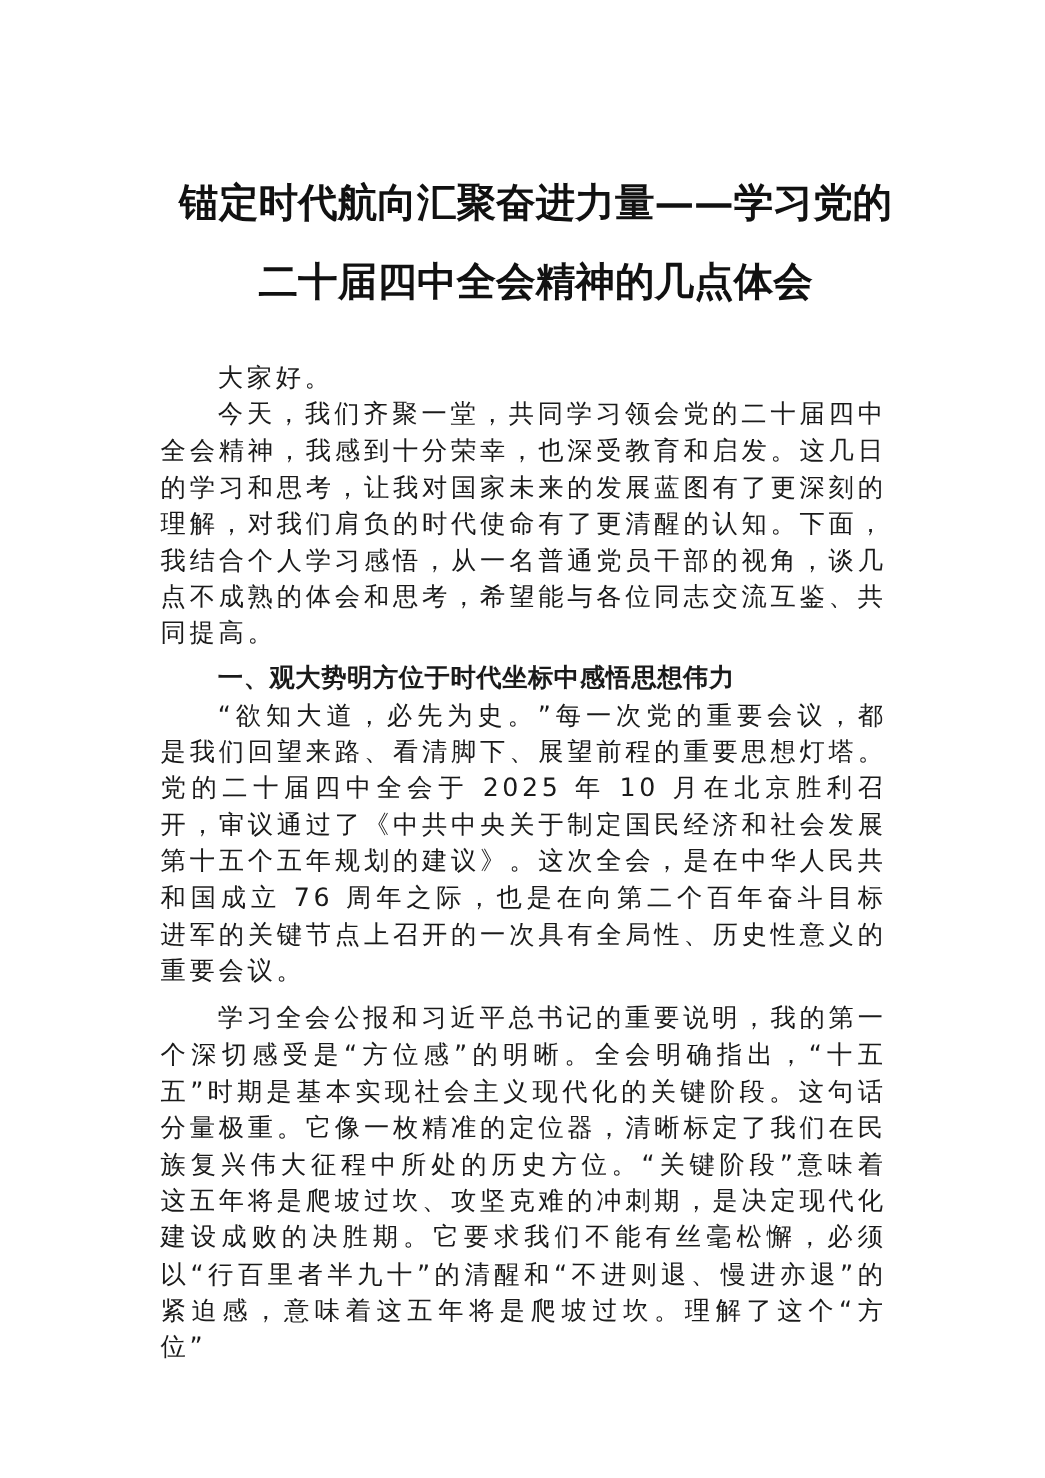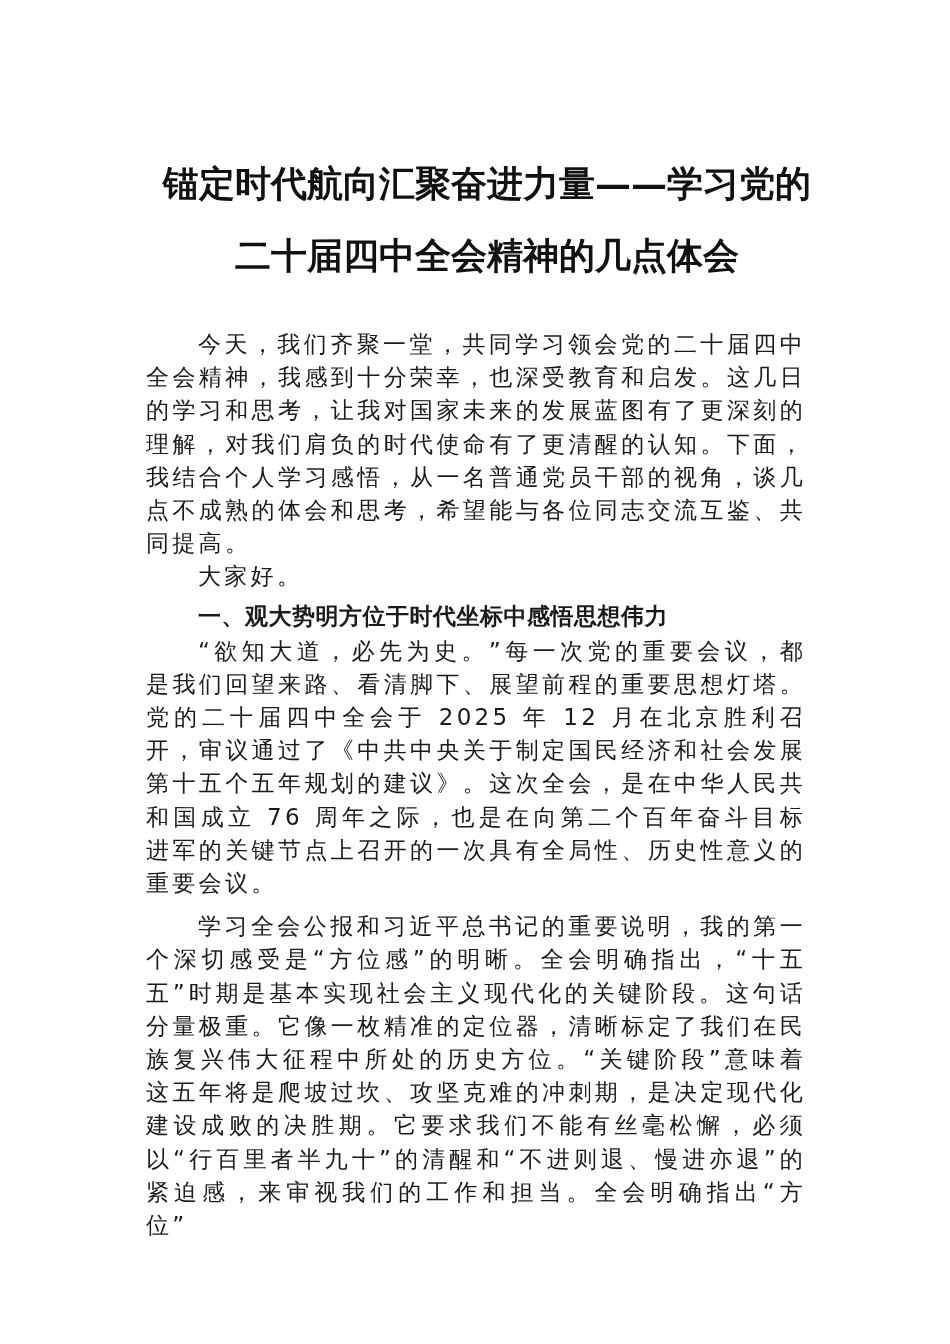--- a/index.html
+++ b/index.html
@@ -26,20 +26,20 @@
   .gap { height: 10px; }
 </style>
 </head>
 <body>
 
 <div class="page">
   <div class="title l1">锚定时代航向汇聚奋进力量——学习党的</div>
   <div class="title l2">二十届四中全会精神的几点体会</div>
 
   <div class="body">
+    <p class="p indent">大家好。</p>
     <p class="p indent">今天，我们齐聚一堂，共同学习领会党的二十届四中全会精神，我感到十分荣幸，也深受教育和启发。这几日的学习和思考，让我对国家未来的发展蓝图有了更深刻的理解，对我们肩负的时代使命有了更清醒的认知。下面，我结合个人学习感悟，从一名普通党员干部的视角，谈几点不成熟的体会和思考，希望能与各位同志交流互鉴、共同提高。</p>
-    <p class="p indent">大家好。</p>
     <p class="heading">一、观大势明方位于时代坐标中感悟思想伟力</p>
-    <p class="p indent">“欲知大道，必先为史。”每一次党的重要会议，都是我们回望来路、看清脚下、展望前程的重要思想灯塔。党的二十届四中全会于 2025 年 12 月在北京胜利召开，审议通过了《中共中央关于制定国民经济和社会发展第十五个五年规划的建议》。这次全会，是在中华人民共和国成立 76 周年之际，也是在向第二个百年奋斗目标进军的关键节点上召开的一次具有全局性、历史性意义的重要会议。</p>
+    <p class="p indent">“欲知大道，必先为史。”每一次党的重要会议，都是我们回望来路、看清脚下、展望前程的重要思想灯塔。党的二十届四中全会于 2025 年 10 月在北京胜利召开，审议通过了《中共中央关于制定国民经济和社会发展第十五个五年规划的建议》。这次全会，是在中华人民共和国成立 76 周年之际，也是在向第二个百年奋斗目标进军的关键节点上召开的一次具有全局性、历史性意义的重要会议。</p>
     <div class="gap"></div>
-    <p class="p indent">学习全会公报和习近平总书记的重要说明，我的第一个深切感受是“方位感”的明晰。全会明确指出，“十五五”时期是基本实现社会主义现代化的关键阶段。这句话分量极重。它像一枚精准的定位器，清晰标定了我们在民族复兴伟大征程中所处的历史方位。“关键阶段”意味着这五年将是爬坡过坎、攻坚克难的冲刺期，是决定现代化建设成败的决胜期。它要求我们不能有丝毫松懈，必须以“行百里者半九十”的清醒和“不进则退、慢进亦退”的紧迫感，来审视我们的工作和担当。全会明确指出“方位”</p>
+    <p class="p indent">学习全会公报和习近平总书记的重要说明，我的第一个深切感受是“方位感”的明晰。全会明确指出，“十五五”时期是基本实现社会主义现代化的关键阶段。这句话分量极重。它像一枚精准的定位器，清晰标定了我们在民族复兴伟大征程中所处的历史方位。“关键阶段”意味着这五年将是爬坡过坎、攻坚克难的冲刺期，是决定现代化建设成败的决胜期。它要求我们不能有丝毫松懈，必须以“行百里者半九十”的清醒和“不进则退、慢进亦退”的紧迫感，意味着这五年将是爬坡过坎。理解了这个“方位”</p>
   </div>
 </div>
 
 </body></html>

